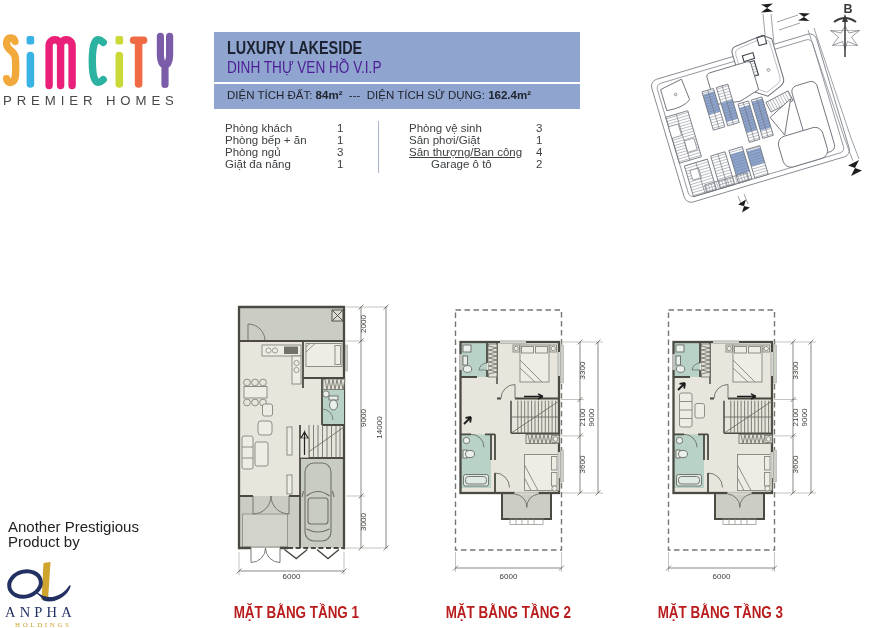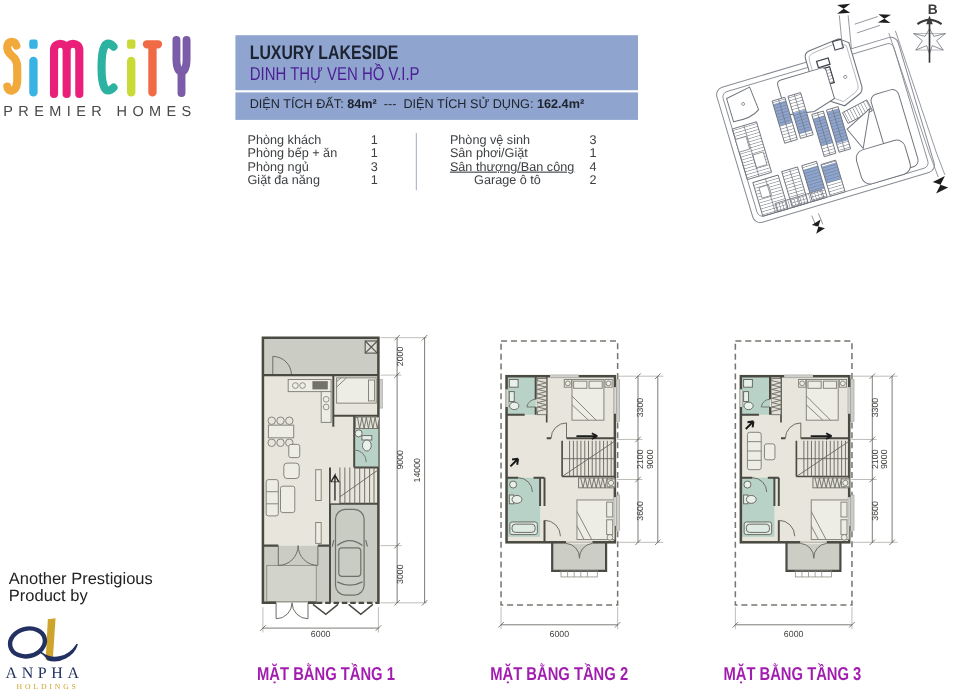--- a/index.html
+++ b/index.html
@@ -1,20 +1,20 @@
 <!DOCTYPE html>
 <html><head>
 <meta charset="utf-8">
 <style>
 html,body{margin:0;padding:0;}
 body{width:870px;height:628px;position:relative;background:#fff;overflow:hidden;
   font-family:"Liberation Sans",sans-serif;}
 .abs{position:absolute;}
 .cond{display:inline-block;transform:scaleX(0.80);transform-origin:0 50%;white-space:nowrap;}
-.ttl{position:absolute;font-weight:bold;font-size:17px;color:#a21caf;white-space:nowrap;width:300px;margin-left:-150px;text-align:center;}
+.ttl{position:absolute;font-weight:bold;font-size:17px;color:#b91c1c;white-space:nowrap;width:300px;margin-left:-150px;text-align:center;}
 .ttl span{display:inline-block;transform:scaleX(0.79);}
 .trow{position:absolute;font-size:11.5px;color:#3d4043;white-space:nowrap;}
 .tnum{position:absolute;font-size:11.5px;color:#3d4043;}
 </style>
 </head>
 <body>
 
 <svg class="abs" style="left:0;top:28px" width="190" height="84" viewBox="0 0 190 84">
   <g fill="none" stroke-linecap="round" stroke-linejoin="round">
 

